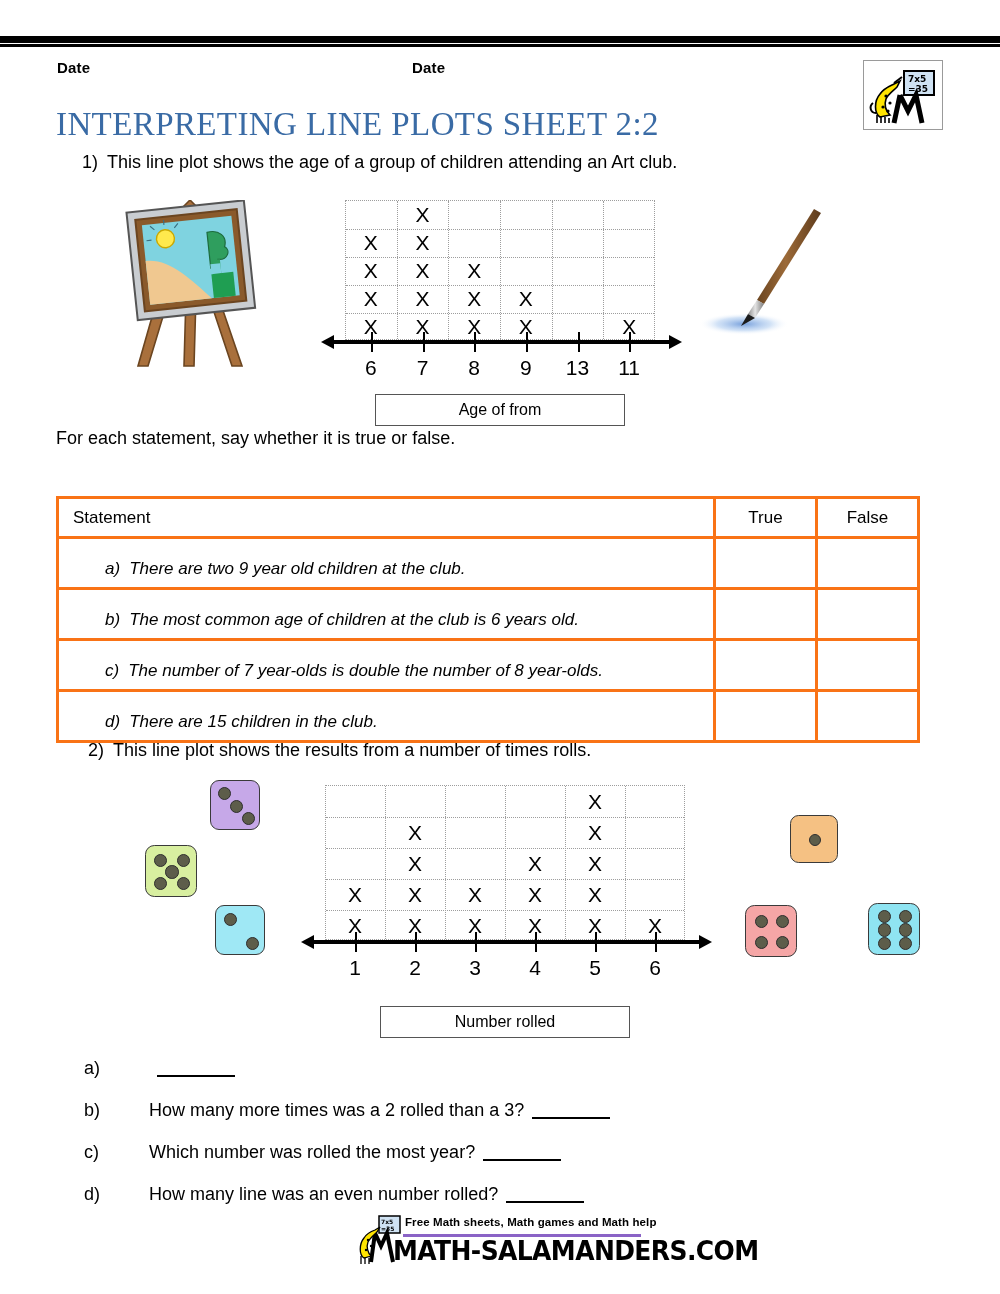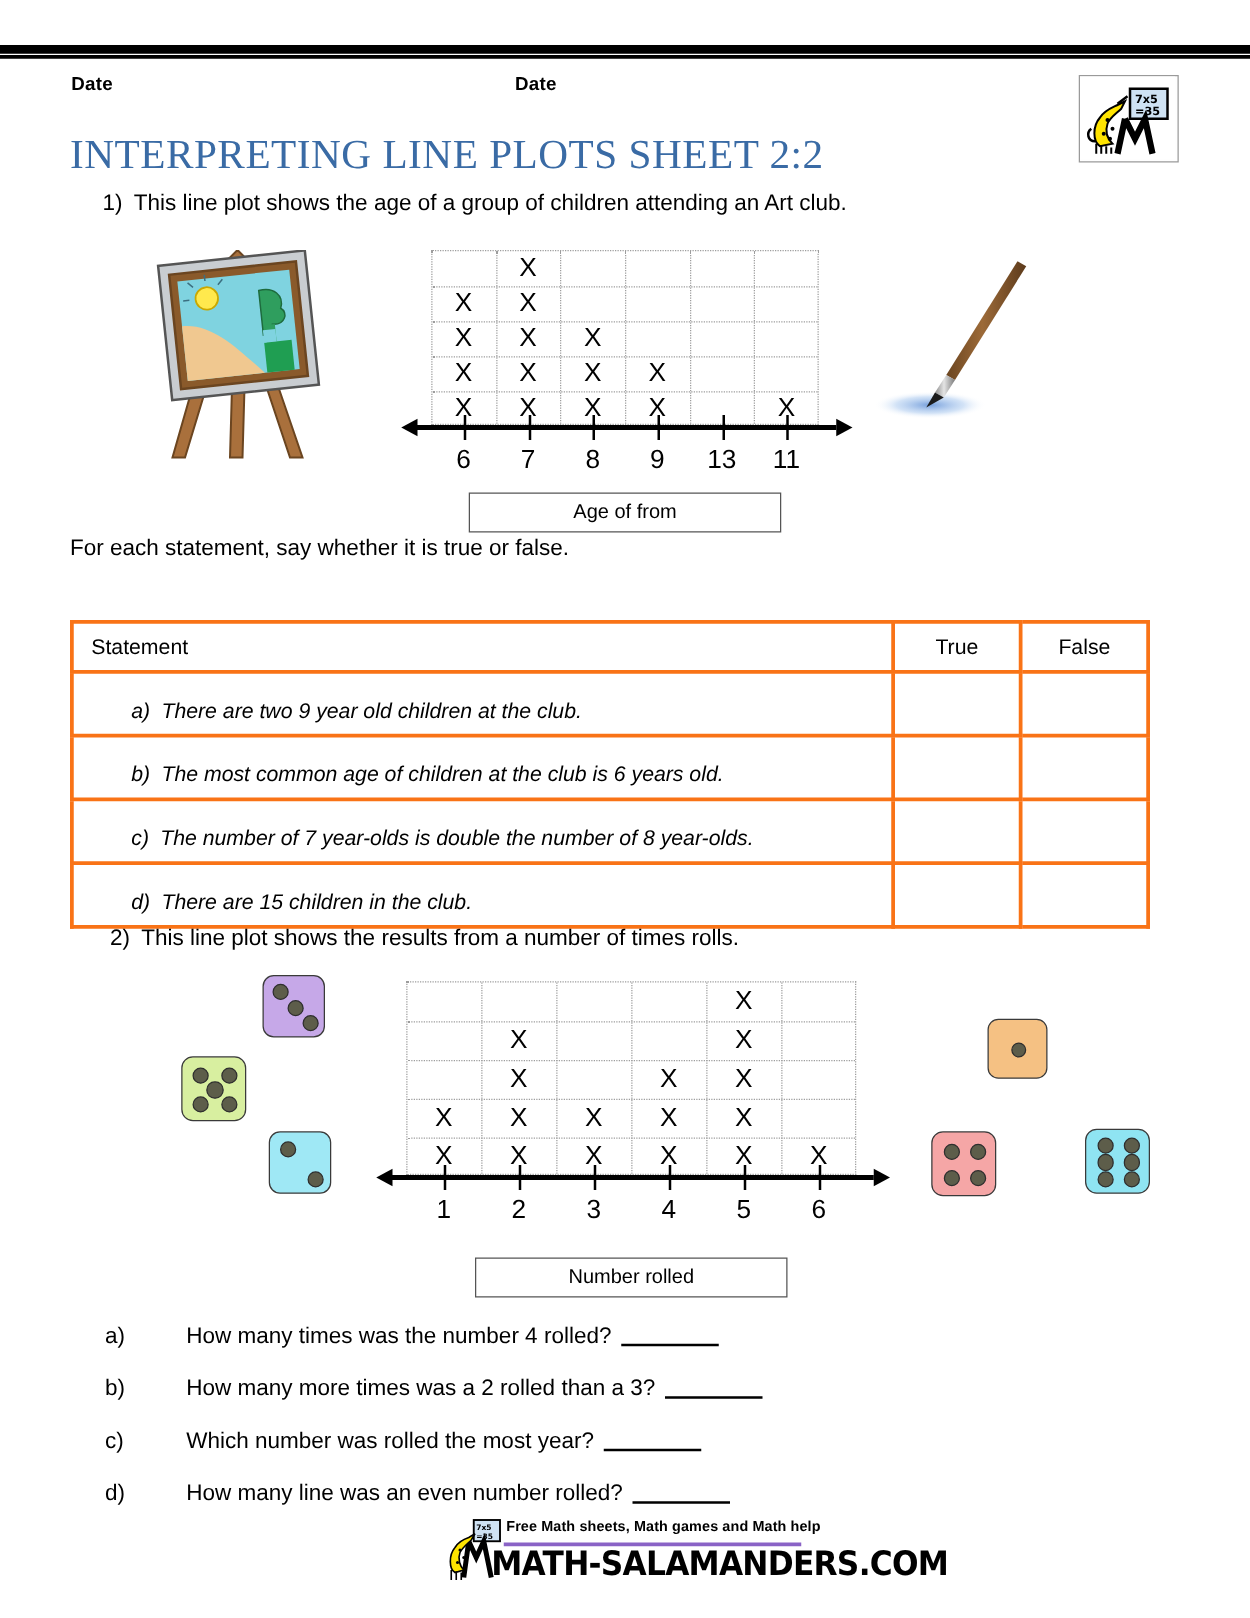--- a/index.html
+++ b/index.html
@@ -539,21 +539,21 @@
     <div class="tick" style="left: 290px; top: 147px; height: 20px;"></div>
     <div class="tick-label" style="left: 290px; top: 171px;">5</div>
     <div class="tick" style="left: 350px; top: 147px; height: 20px;"></div>
     <div class="tick-label" style="left: 350px; top: 171px;">6</div>
     <div class="axis-title-box" style="left: 75px; top: 209px; width: 250px; height: 32px; margin-top: 12px;">Number rolled</div>
   </div>
 
 <div class="qa-list">
   <div class="qa-row">
     <span class="qa-letter">a)</span>
-    <span class="qa-text"><span>How many times was the number 4 rolled?</span><span class="qa-blank"></span></span>
+    <span class="qa-text"><span class="qa-blank"></span></span>
   </div>
   <div class="qa-row">
     <span class="qa-letter">b)</span>
     <span class="qa-text"><span>How many more times was a 2 rolled than a 3?</span><span class="qa-blank"></span></span>
   </div>
   <div class="qa-row">
     <span class="qa-letter">c)</span>
     <span class="qa-text"><span>Which number was rolled the most year?</span><span class="qa-blank"></span></span>
   </div>
   <div class="qa-row">

